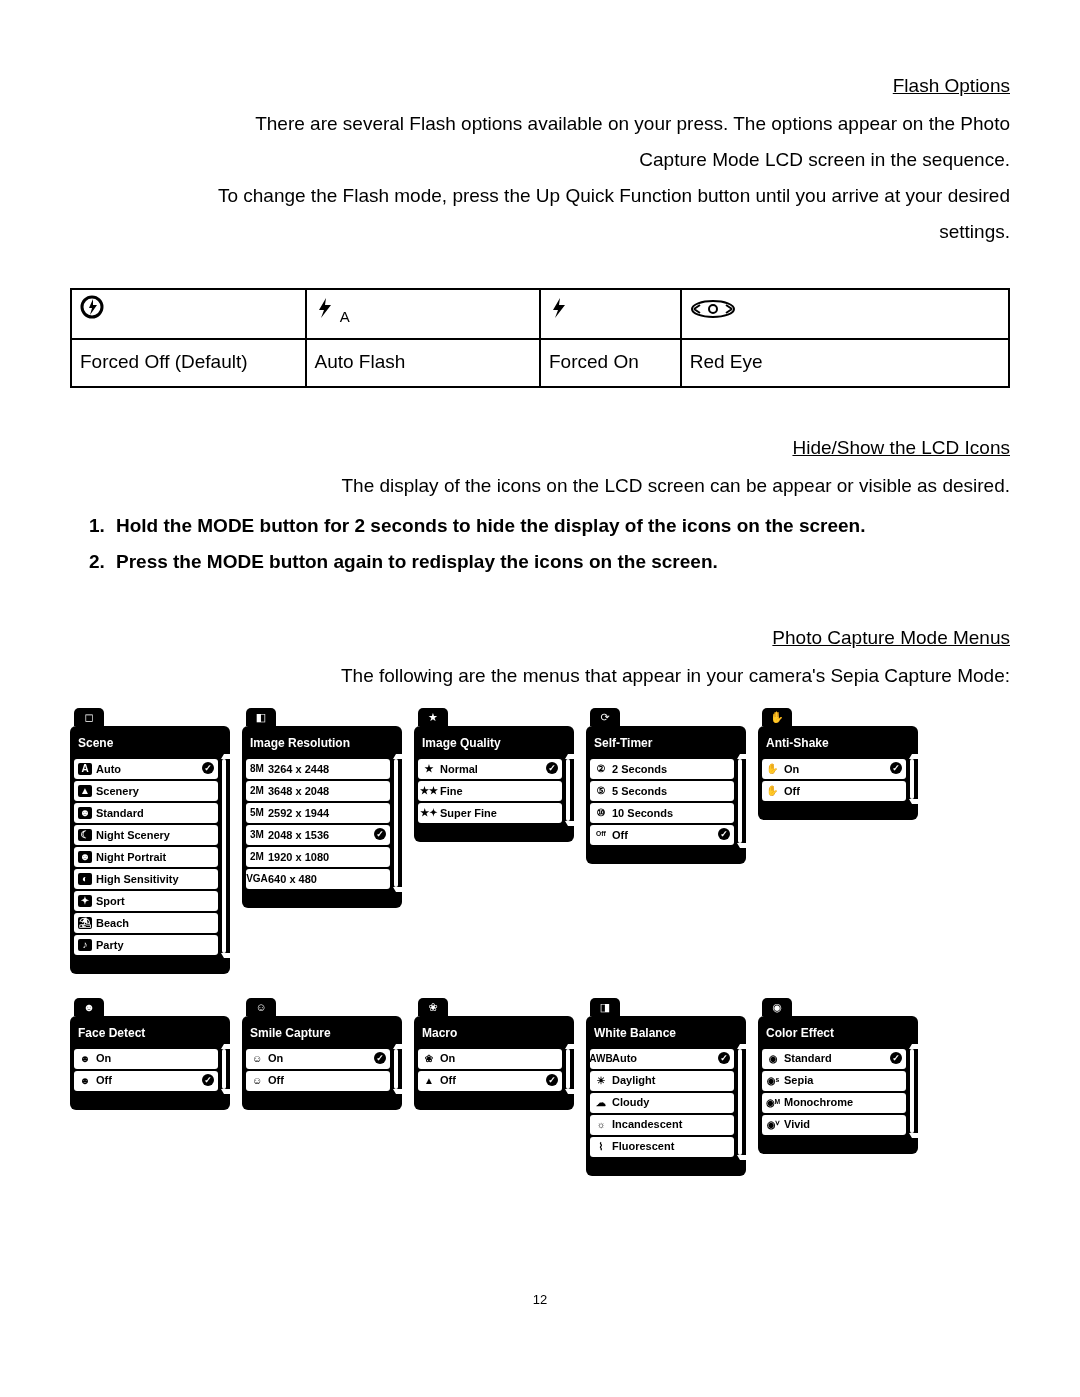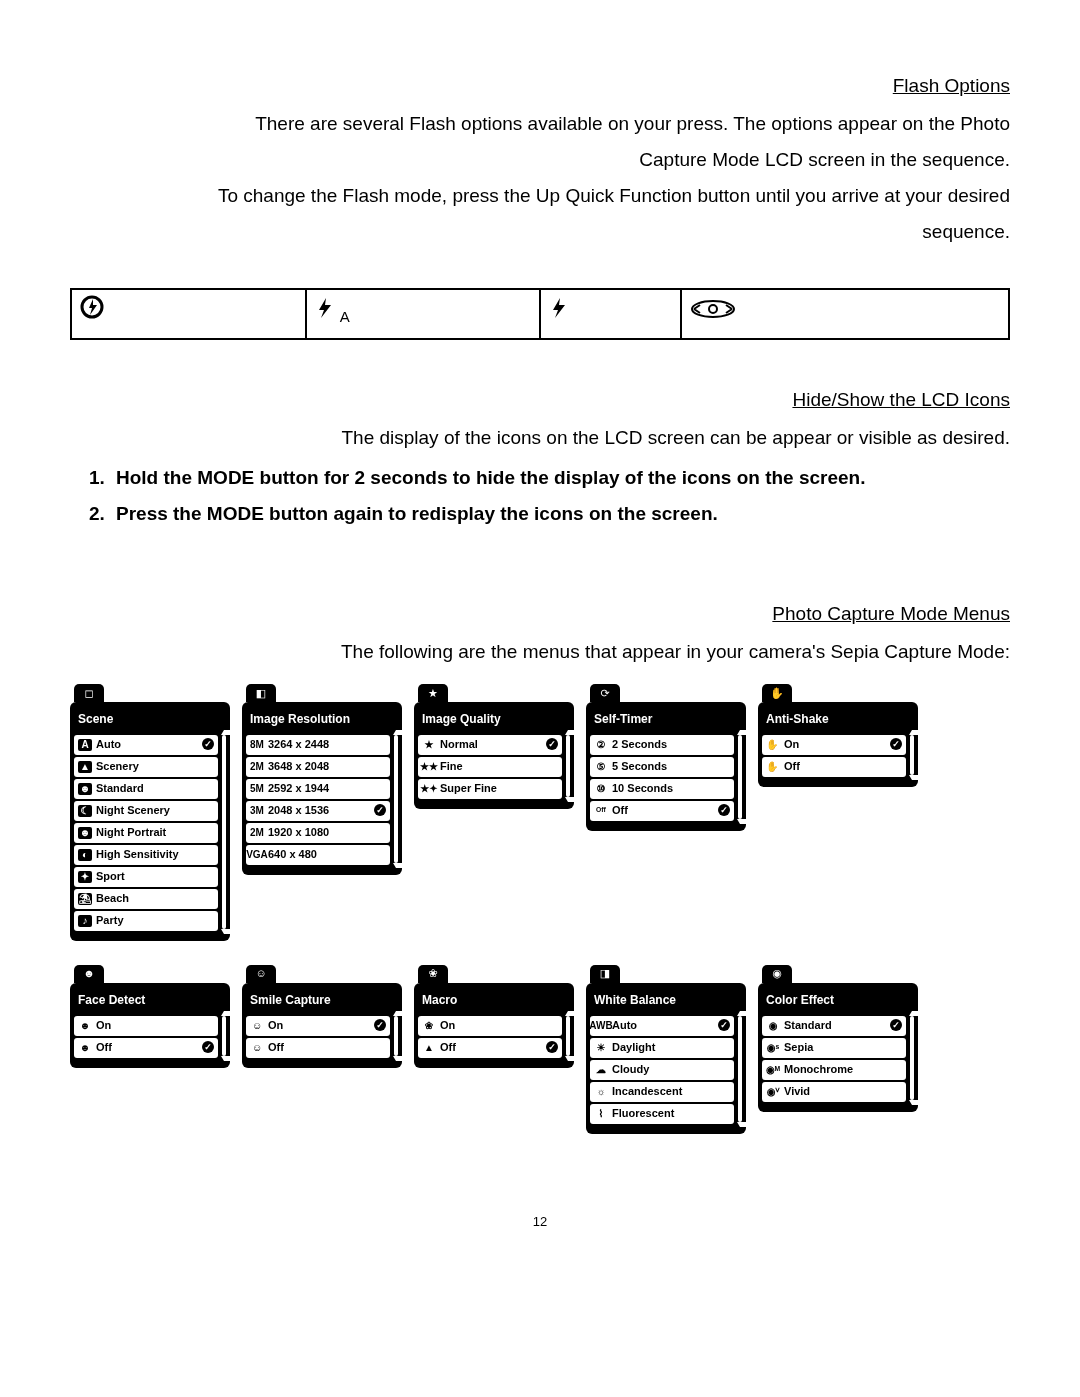--- a/index.html
+++ b/index.html
@@ -51,21 +51,21 @@
     background: #000;
     width: 30px; height: 18px;
     border-radius: 5px 5px 0 0;
     margin-left: 4px;
     display:flex; align-items:center; justify-content:center;
     font-size:11px;
   }
   .menu .panel {
     background: #000;
     border-radius: 6px;
-    padding: 4px 4px 8px;
+    padding: 4px 4px 17px;
   }
   .menu .title {
     color: #fff; font-weight: bold; font-size: 12px;
     padding: 2px 4px 4px;
   }
   .menu .list { position: relative; padding-right: 8px; }
   .menu .item {
     background: #fff;
     color: #000;
     border-radius: 3px;
@@ -99,30 +99,30 @@
   .menu .scroll::before, .menu .scroll::after {
     content:""; position:absolute; left:-1px; width:6px; height:0;
     border-left:3px solid transparent; border-right:3px solid transparent;
   }
   .menu .scroll::before { top:-5px; border-bottom:5px solid #fff; }
   .menu .scroll::after  { bottom:-5px; border-top:5px solid #fff; }
 
   
   .flash-ico { display:inline-block; vertical-align:middle; }
 
-  .pgnum { text-align:center; font-size:13px; margin-top:76px; }
+  .pgnum { text-align:center; font-size:13px; margin-top:112px; }
 </style>
 </head>
 <body>
 
 <p class="sec-head">Flash Options</p>
 <p>There are several Flash options available on your press. The options appear on the Photo</p>
 <p>Capture Mode LCD screen in the sequence.</p>
 <p>To change the Flash mode, press the Up Quick Function button until you arrive at your desired</p>
-<p>sequence.</p>
+<p>settings.</p>
 
 <table class="flash">
   <tbody>
       <tr class="icons">
     <td style="width:25%">
       <span class="flash-ico">
         <svg width="26" height="24" viewBox="0 0 26 24">
               <circle cx="12" cy="12" r="10" fill="none" stroke="#000" stroke-width="3"></circle>
               <path d="M13 4 L9 13 L12 13 L10 20 L17 10 L13 10 Z" fill="#000"></path>
             </svg>
@@ -147,31 +147,37 @@
       <span class="flash-ico">
         <svg width="46" height="20" viewBox="0 0 46 20">
               <ellipse cx="23" cy="10" rx="21" ry="8" fill="none" stroke="#000" stroke-width="2"></ellipse>
               <circle cx="23" cy="10" r="4" fill="none" stroke="#000" stroke-width="2"></circle>
               <path d="M4 10 L10 6 M4 10 L10 14" stroke="#000" stroke-width="2" fill="none"></path>
               <path d="M42 10 L36 6 M42 10 L36 14" stroke="#000" stroke-width="2" fill="none"></path>
             </svg>
       </span>
     </td>
   </tr>
+  <tr>
+    <td>Forced Off (Default)</td>
+    <td>Auto Flash</td>
+    <td>Forced On</td>
+    <td>Red Eye</td>
+  </tr>
 </tbody>
   </table>
 
 <p class="sec-head">Hide/Show the LCD Icons</p>
 <p>The display of the icons on the LCD screen can be appear or visible as desired.</p>
 <ol class="steps">
   <li>Hold the MODE button for 2 seconds to hide the display of the icons on the screen.</li>
   <li>Press the MODE button again to redisplay the icons on the screen.</li>
 </ol>
 
-<p class="sec-head" style="margin-top:64px">Photo Capture Mode Menus</p>
+<p class="sec-head" style="margin-top:40px">Photo Capture Mode Menus</p>
 <p>The following are the menus that appear in your camera's Sepia Capture Mode:</p>
 
 <div class="menus-wrap">
 
   <div class="menus-row">
 
     <div class="menu">
       <div class="tab">◻</div>
       <div class="panel">
         <div class="title">Scene</div>

